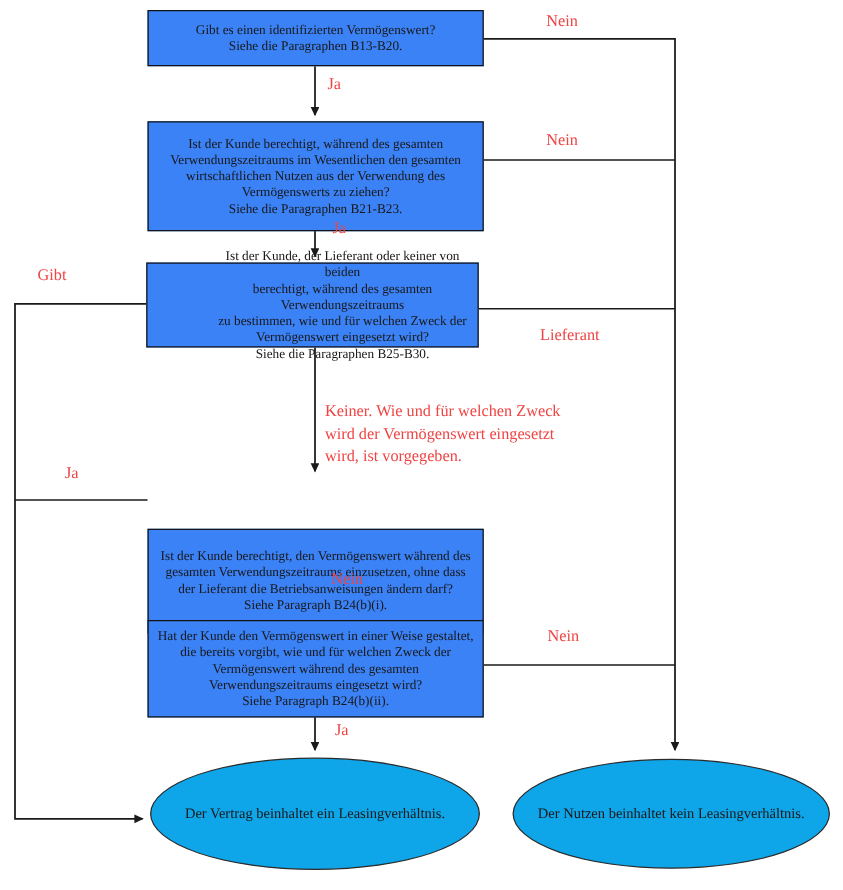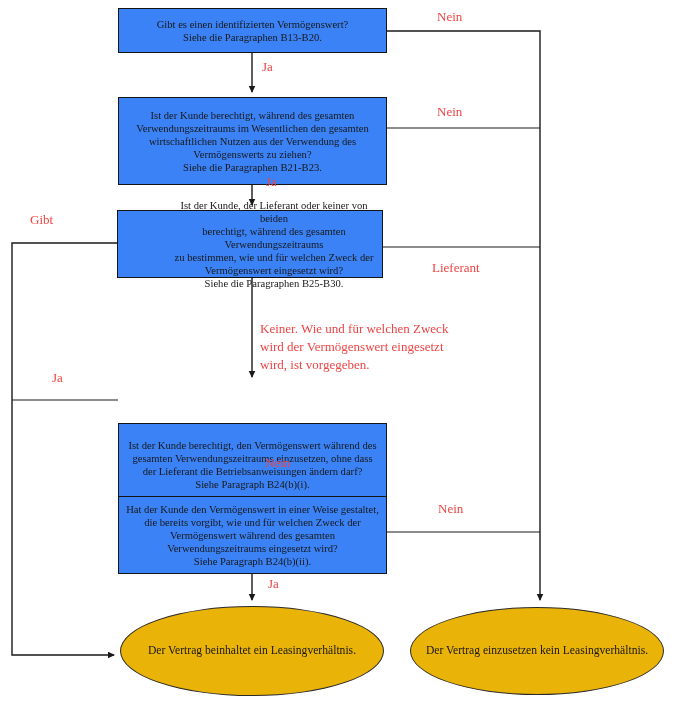--- a/index.html
+++ b/index.html
@@ -35,21 +35,21 @@
   .node-text {
     white-space: pre-line;
     font-size: 10.6px;
     line-height: 13px;
     color: #181818;
   }
   .flow-ellipse {
     position: absolute;
     border: 1.2px solid #2a2a2a;
     border-radius: 50%;
-    background: #eab308;
+    background: #0ea5e9;
     display: flex;
     align-items: center;
     justify-content: center;
     text-align: center;
     box-sizing: border-box;
     z-index: 2;
   }
   .ellipse-text {
     font-size: 11.6px;
     line-height: 14px;
@@ -148,21 +148,21 @@
 Vermögenswert während des gesamten
 Verwendungszeitraums eingesetzt wird?
 Siehe Paragraph B24(b)(ii).</span>
   </div>
 
   <div class="flow-ellipse" id="ellipse-lease">
     <span class="ellipse-text">Der Vertrag beinhaltet ein Leasingverhältnis.</span>
   </div>
 
   <div class="flow-ellipse" id="ellipse-no-lease">
-    <span class="ellipse-text">Der Vertrag einzusetzen kein Leasingverhältnis.</span>
+    <span class="ellipse-text">Der Nutzen beinhaltet kein Leasingverhältnis.</span>
   </div>
 
   <div class="edge-label" id="label-q1-nein">Nein</div>
   <div class="edge-label" id="label-q1-ja">Ja</div>
   <div class="edge-label" id="label-q2-nein">Nein</div>
   <div class="edge-label" id="label-q2-ja">Ja</div>
   <div class="edge-label" id="label-q3-kunde">Gibt</div>
   <div class="edge-label" id="label-q3-lieferant">Lieferant</div>
   <div class="edge-label" id="label-q3-keiner">Keiner. Wie und für welchen Zweck
 wird der Vermögenswert eingesetzt

